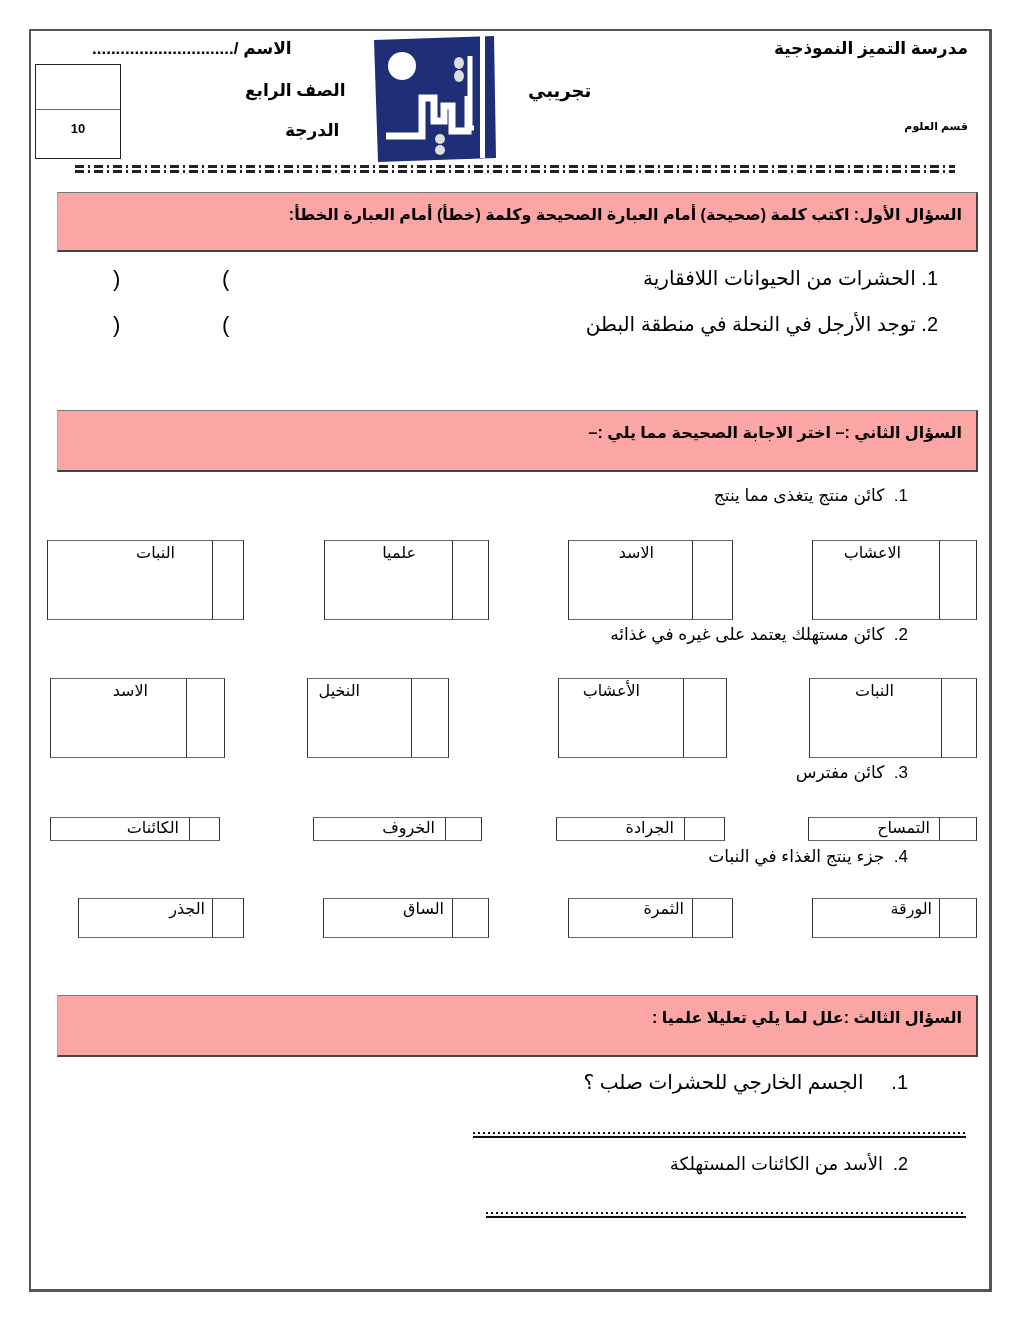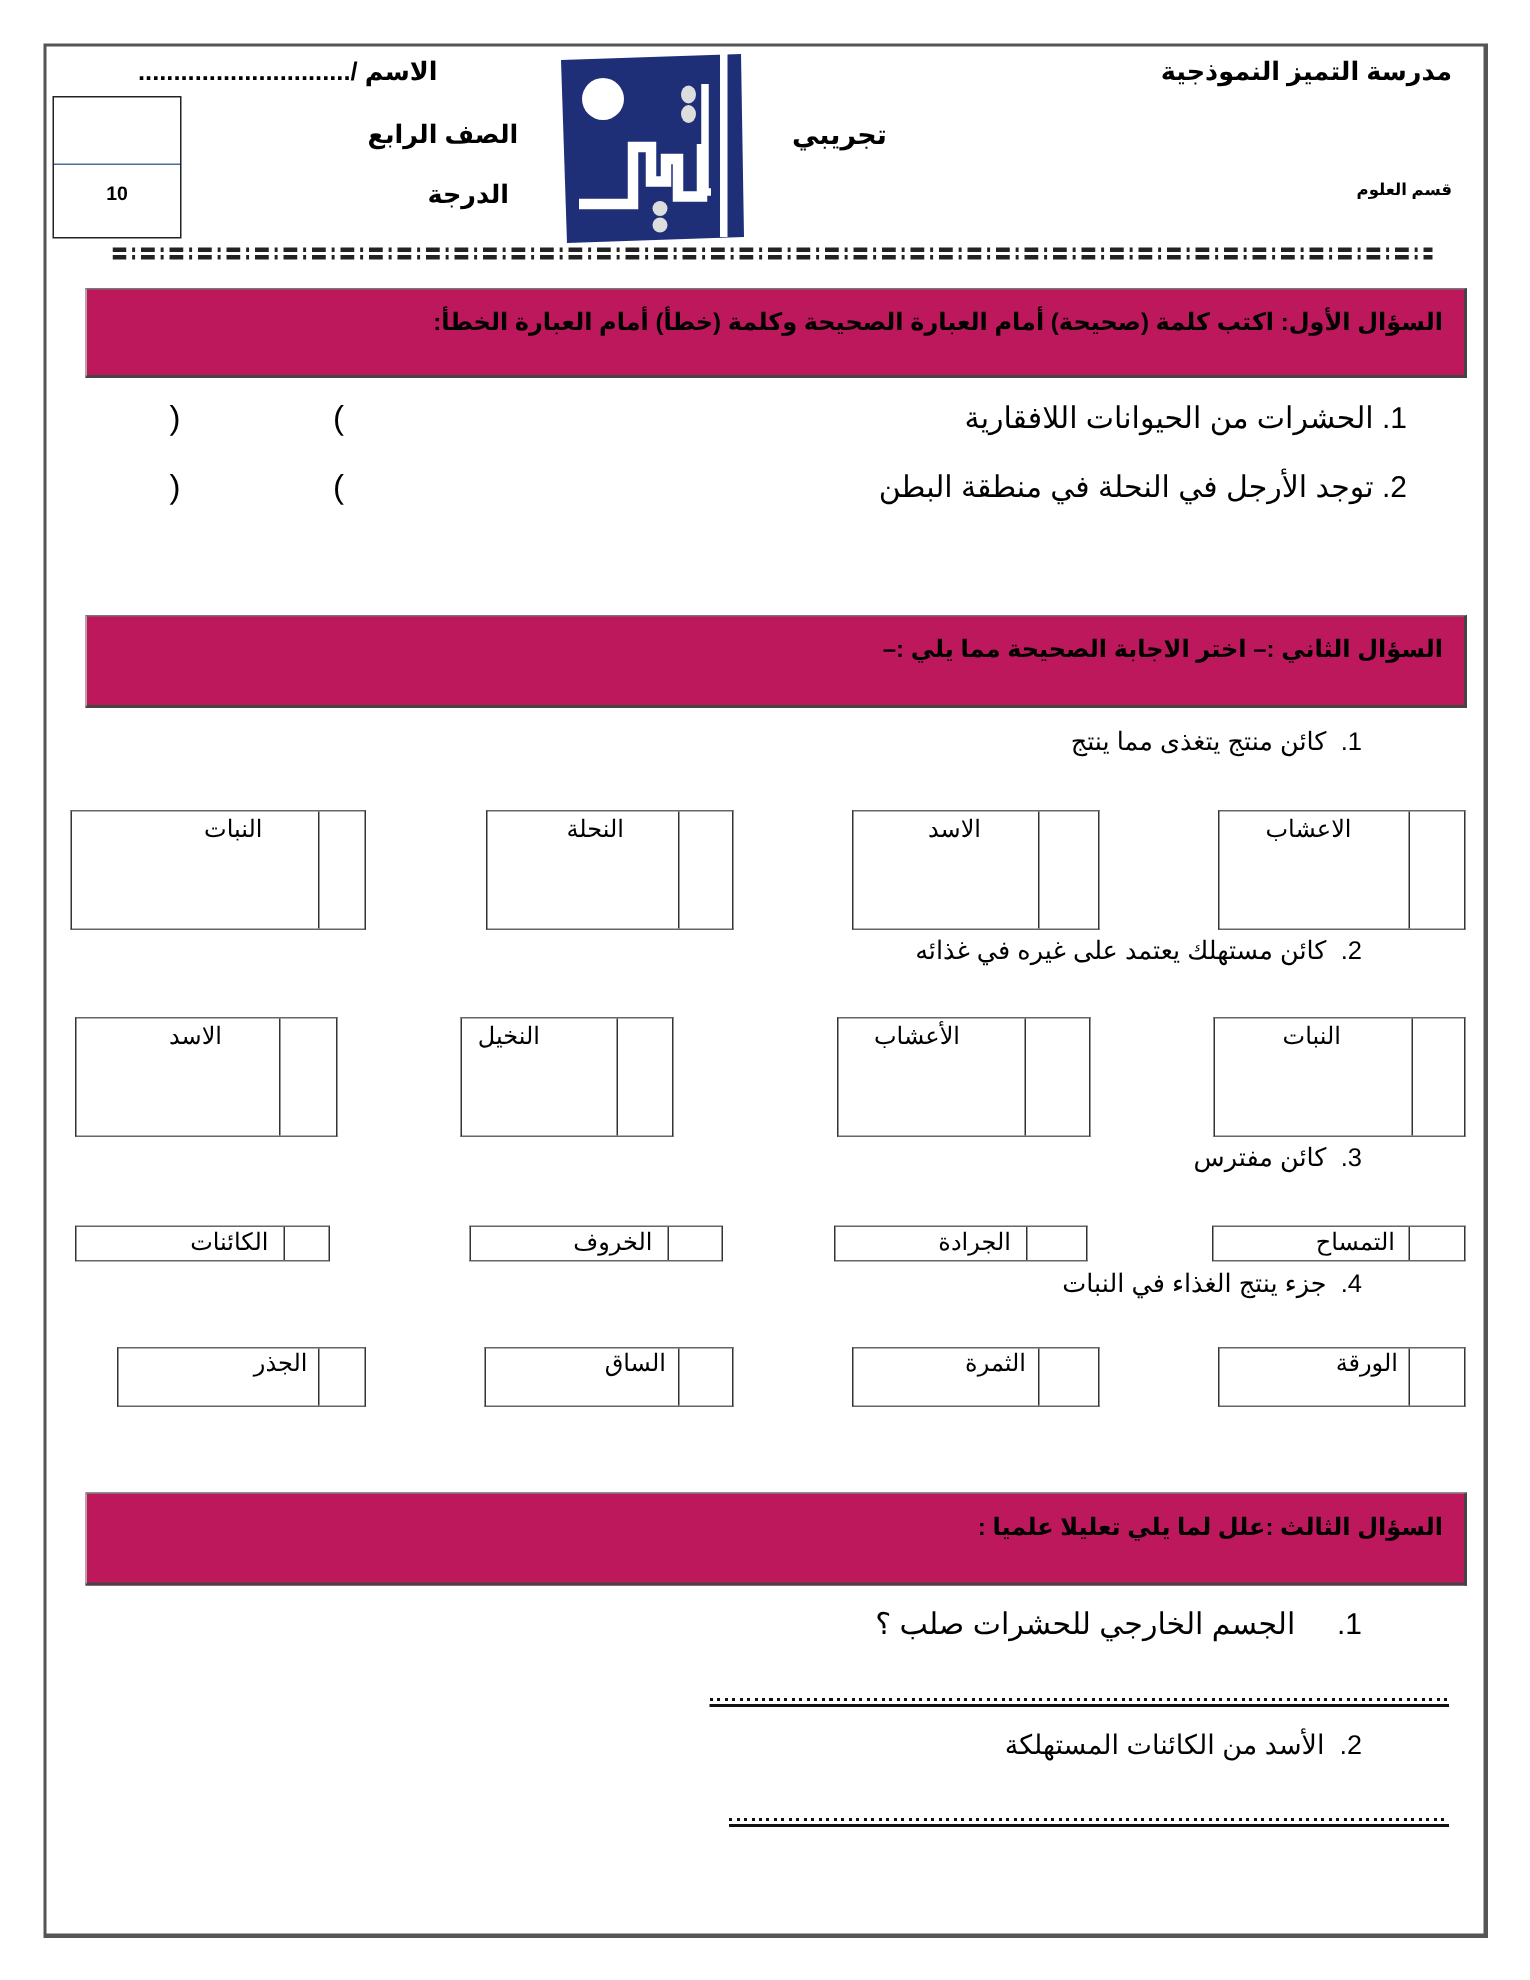--- a/index.html
+++ b/index.html
@@ -36,21 +36,21 @@
     background-size: 19px 3px; background-repeat: repeat-x; background-position: 0 0;
   }
   .dash-rule::after {
     content: ""; position: absolute; left: 0; right: 0; top: 5px; height: 3px;
     background-image: repeating-linear-gradient(90deg, #222 0 9px, transparent 9px 13px, #222 13px 15px, transparent 15px 19px);
     background-size: 19px 3px; background-repeat: repeat-x;
   }
 
   
   .q-band {
-    position: absolute; left: 57px; width: 921px; background: #be185d;
+    position: absolute; left: 57px; width: 921px; background: #fca5a5;
     border-top: 1.5px solid #777; border-left: 1.5px solid #aaa;
     border-right: 2px solid #444; border-bottom: 2px solid #444;
   }
   .q-band .q-title { position: absolute; right: 14px; top: 12px; font-size: 16px; font-weight: bold; direction: rtl; white-space: nowrap; }
 
   .q1-band { top: 192px; height: 60px; }
   .q2-band { top: 410px; height: 62px; padding-left: 40px; }
   .q3-band { top: 995px; height: 62px; }
 
   
@@ -137,21 +137,21 @@
 <div class="opt" style="left:812px; top:540px; width:165px; height:80px;">
   <div class="opt-check" style="width:37px;"></div>
   <div class="opt-label" style="right:75px;">الاعشاب</div>
 </div>
 <div class="opt" style="left:568px; top:540px; width:165px; height:80px;">
   <div class="opt-check" style="width:40px;"></div>
   <div class="opt-label" style="right:78px;">الاسد</div>
 </div>
 <div class="opt" style="left:324px; top:540px; width:165px; height:80px;">
   <div class="opt-check" style="width:36px;"></div>
-  <div class="opt-label" style="right:72px;">النحلة</div>
+  <div class="opt-label" style="right:72px;">علميا</div>
 </div>
 <div class="opt" style="left:47px; top:540px; width:197px; height:80px;">
   <div class="opt-check" style="width:31px;"></div>
   <div class="opt-label" style="right:68px;">النبات</div>
 </div>
 
 <div class="abs rtl mcq-stem" style="top:624px;">
   <span>2.</span>&nbsp;
   <span>كائن مستهلك يعتمد على غيره في غذائه</span>
 </div>

